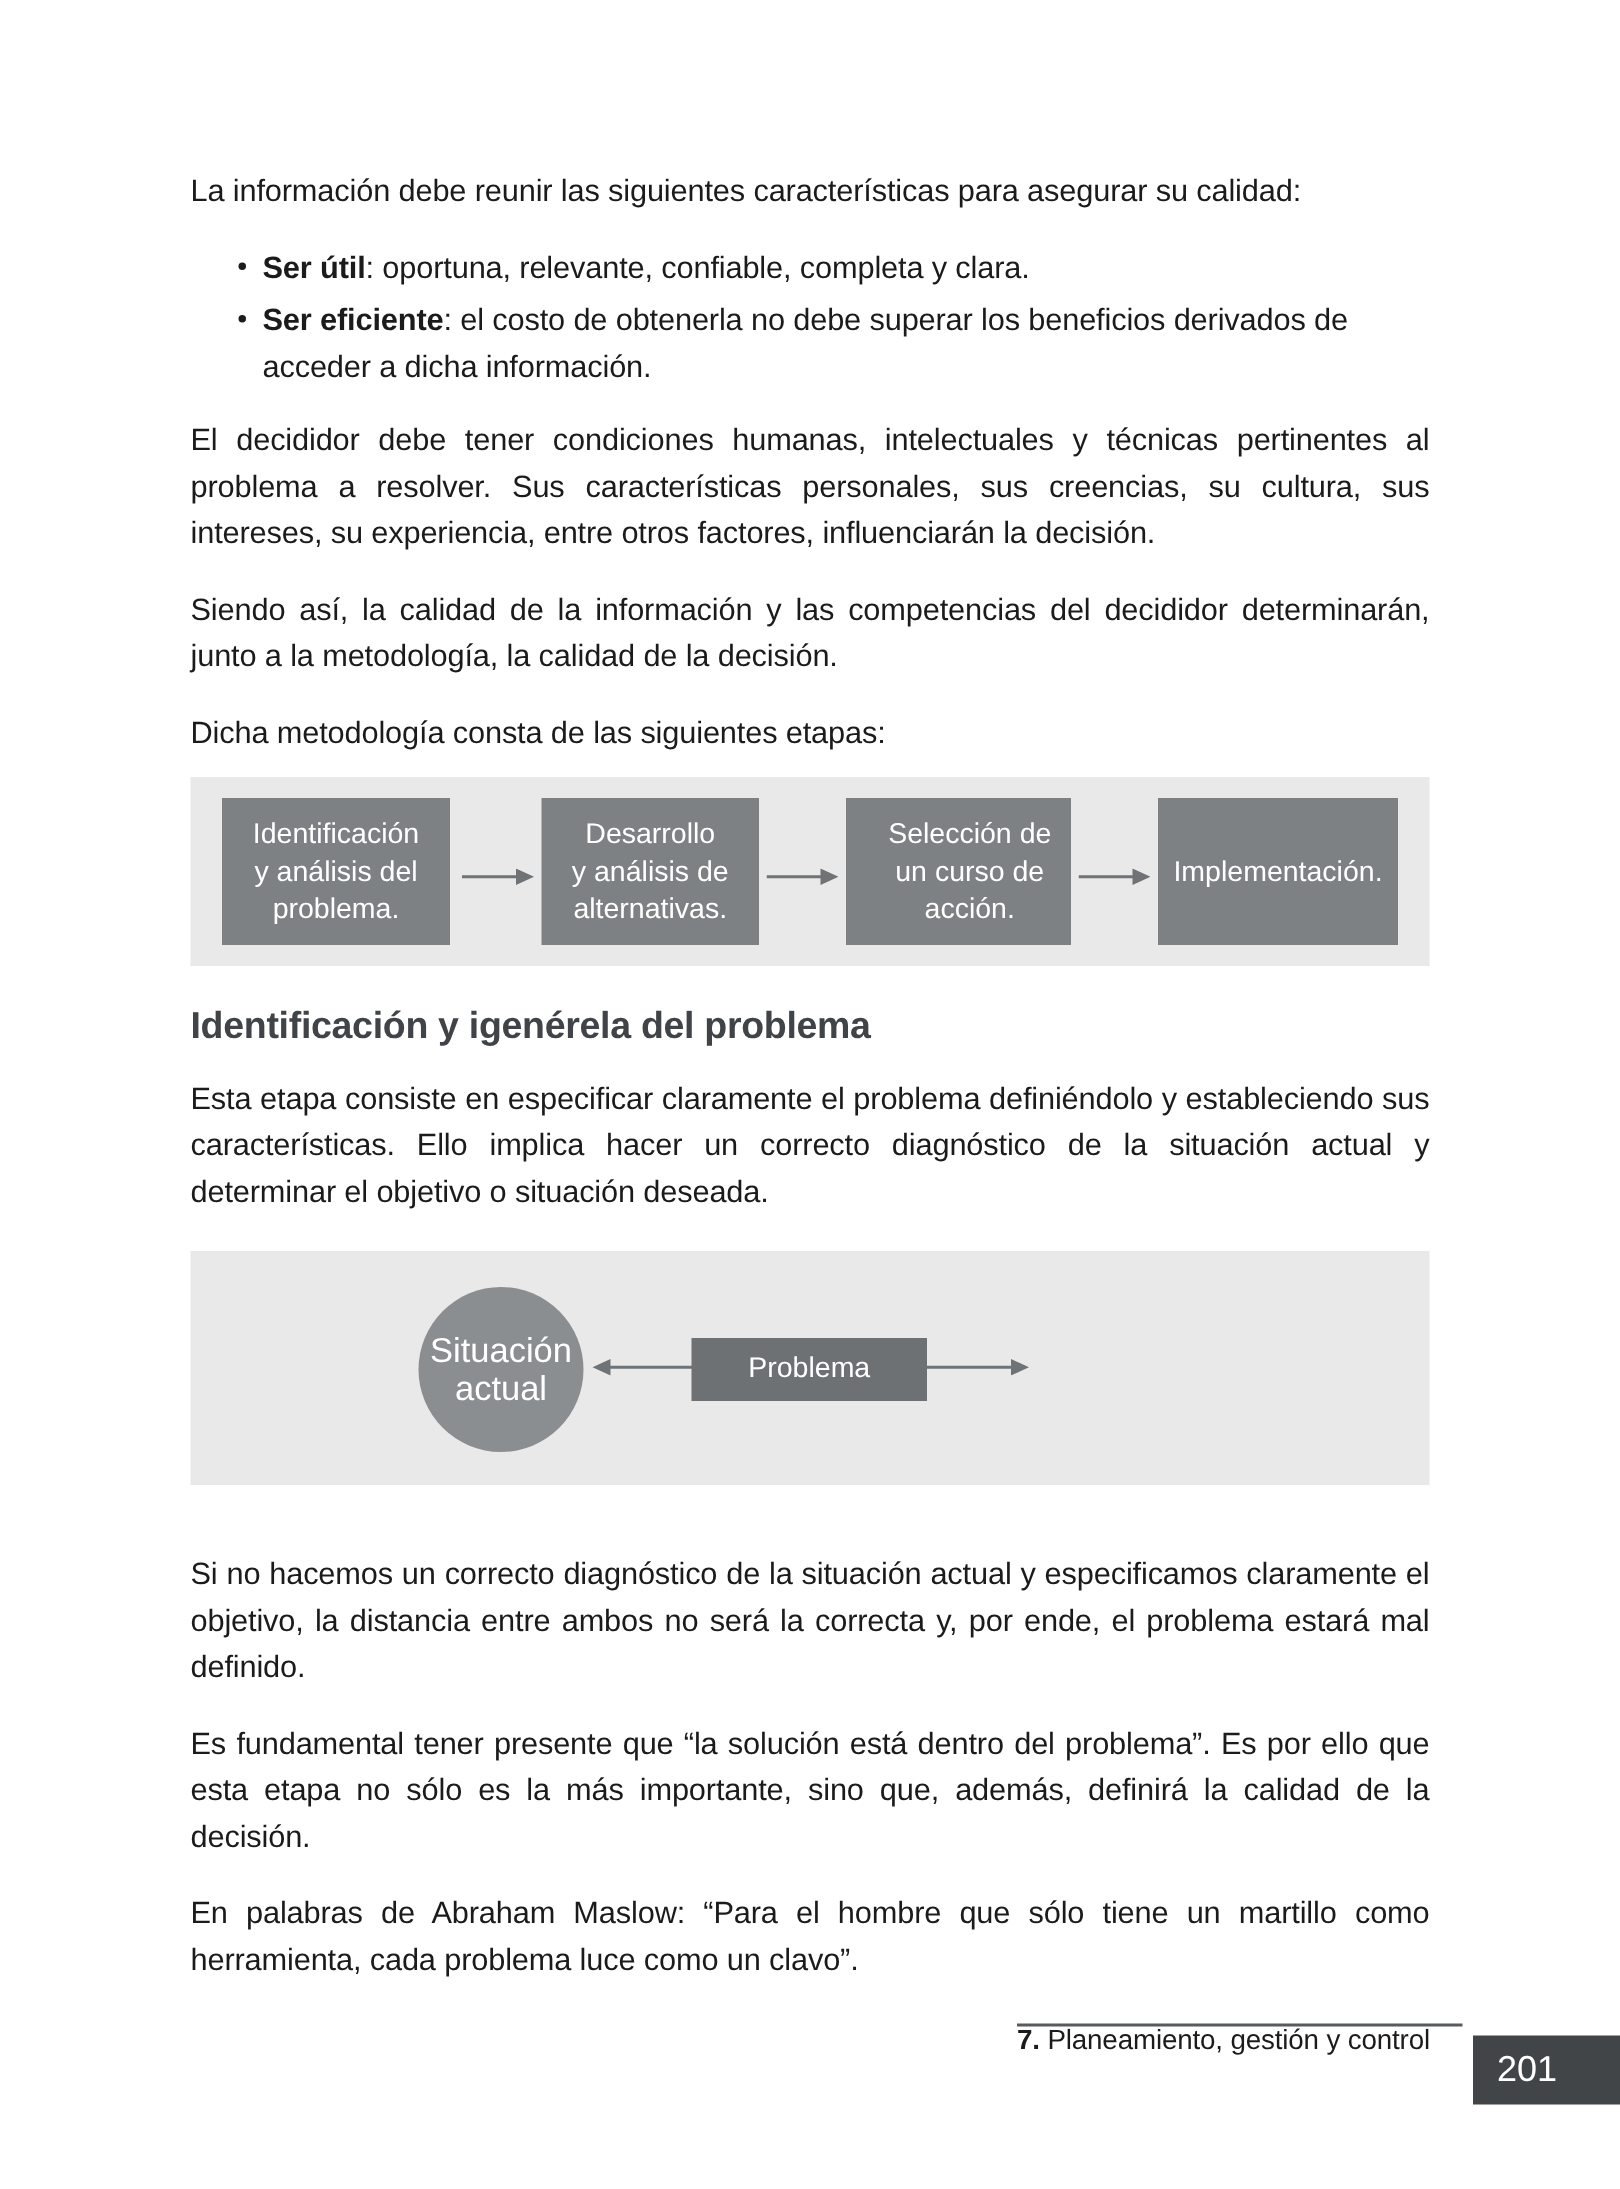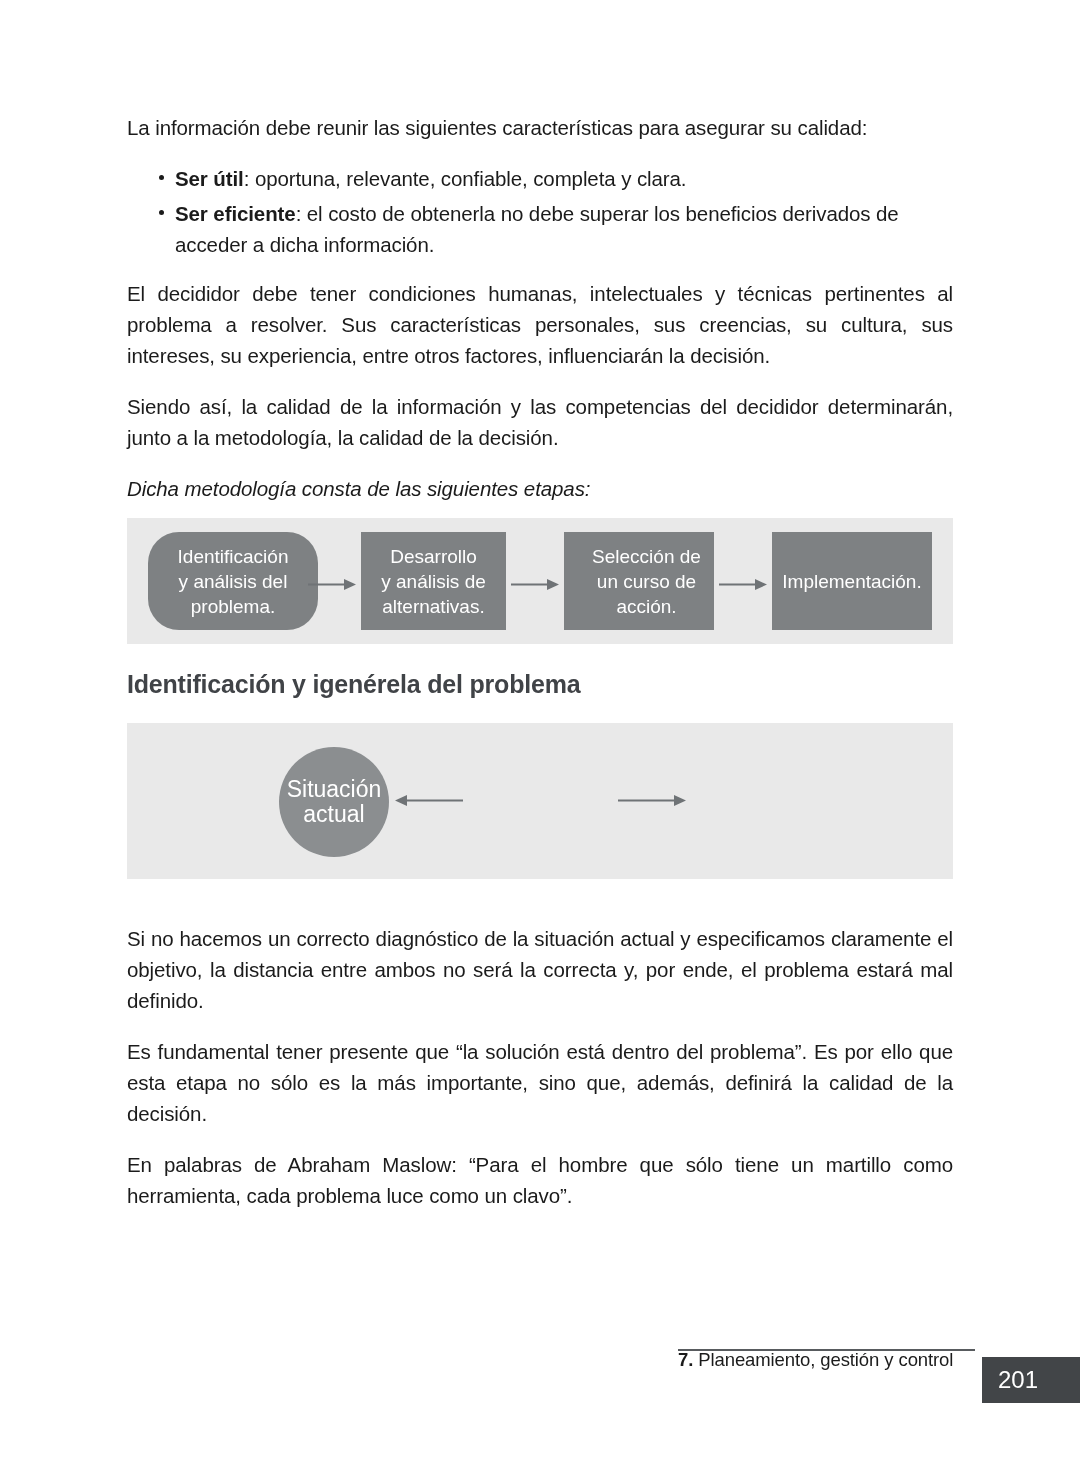--- a/index.html
+++ b/index.html
@@ -30,21 +30,21 @@
     width: 826px;
   }
 
   p.body-text {
     font-size: 20.5px;
     line-height: 31px;
     text-align: justify;
     margin: 0 0 20px 0;
     letter-spacing: -0.1px;
   }
-  p.body-text.last-of-group { margin-bottom: 0; font-style: italic; }
+  p.body-text.last-of-group { margin-bottom: 0; }
 
   ul.bullets {
     list-style: none;
     margin: 8px 0 18px 0;
     padding: 0;
   }
   ul.bullets li {
     position: relative;
     padding-left: 48px;
     font-size: 20.5px;
@@ -209,21 +209,21 @@
 
 
     <p class="body-text">El decididor debe tener condiciones humanas, intelectuales y técnicas pertinentes al problema a resolver. Sus características personales, sus creencias, su cultura, sus intereses, su experiencia, entre otros factores, influenciarán la decisión.</p>
 
     <p class="body-text">Siendo así, la calidad de la información y las competencias del decididor determinarán, junto a la metodología, la calidad de la decisión.</p>
 
     <p class="body-text last-of-group">Dicha metodología consta de las siguientes etapas:</p>
 
     <div class="flow-panel">
 
-      <div class="flow-box" style="left:21px; width:170px;border-radius:31px;">
+      <div class="flow-box" style="left:21px; width:152px;">
         <div>
           <span>Identificación</span>
           <span>y análisis del</span>
           <span>problema.</span>
         </div>
       </div>
 
       <div class="flow-arrow" style="left:181px; width:48px;">
         <svg width="48" height="11" viewBox="0 0 48 11">
           <line x1="0" y1="5.5" x2="38" y2="5.5" stroke="#6f7376" stroke-width="2"></line>
@@ -264,37 +264,41 @@
       <div class="flow-box" style="left:645px; width:160px;text-align:center;">
         <div>
           <span>Implementación.</span>
         </div>
       </div>
 
     </div>
 
     <h2 class="section-heading">Identificación y igenérela del problema</h2>
 
+    <p class="body-text">Esta etapa consiste en especificar claramente el problema definiéndolo y estableciendo sus características. Ello implica hacer un correcto diagnóstico de la situación actual y determinar el objetivo o situación deseada.</p>
 
     <div class="circle-panel">
 
       <div class="circ circ-left">
         <div>
           <span>Situación</span>
           <span>actual</span>
         </div>
       </div>
 
       <div class="c-arrow" style="left:266px;">
         <svg width="70" height="11" viewBox="0 0 70 11">
           <line x1="12" y1="5.5" x2="70" y2="5.5" stroke="#6f7376" stroke-width="2"></line>
           <polygon points="14,0 2,5.5 14,11" fill="#6f7376"></polygon>
         </svg>
       </div>
 
+      <div class="problem-box">
+        <span>Problema</span>
+      </div>
 
       <div class="c-arrow" style="left:491px;">
         <svg width="68" height="11" viewBox="0 0 68 11">
           <line x1="0" y1="5.5" x2="58" y2="5.5" stroke="#6f7376" stroke-width="2"></line>
           <polygon points="56,0 68,5.5 56,11" fill="#6f7376"></polygon>
         </svg>
       </div>
 
 
     </div>

